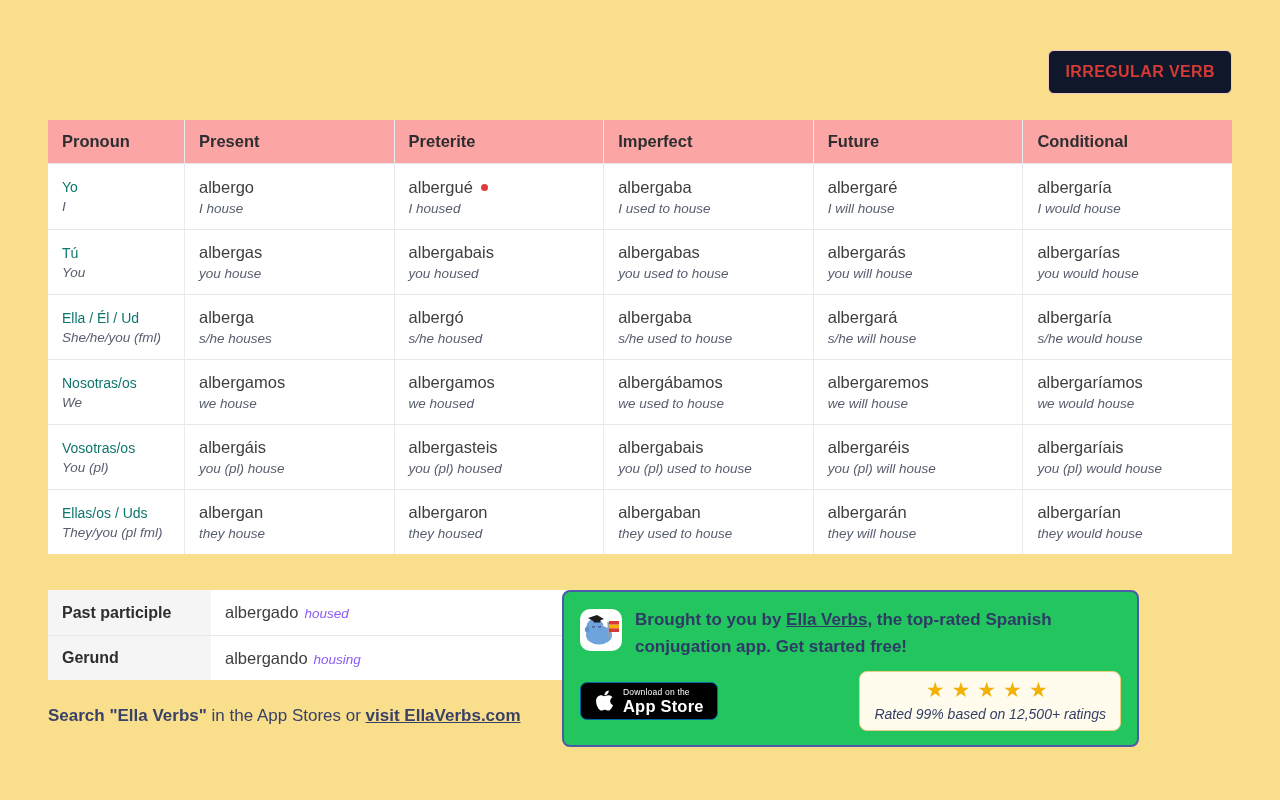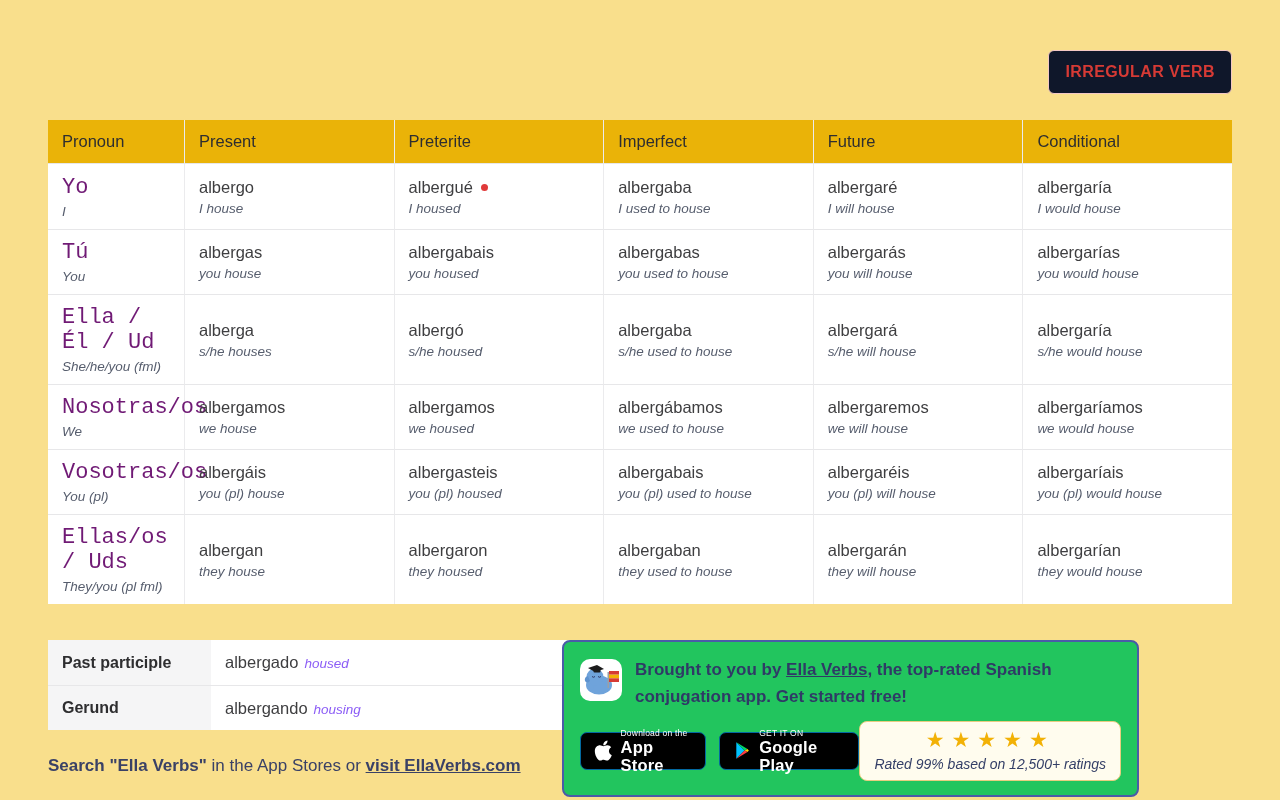--- a/index.html
+++ b/index.html
@@ -21,29 +21,29 @@
     color:#D63A35; font-weight:700; font-size:16px; letter-spacing:.4px;
     padding:12px 16px; margin-top:6px; white-space:nowrap;
   }
   
   table.conj {
     width:1184px; margin-top:26px; border-collapse:separate; border-spacing:0;
     background:#fff; border-radius:4px; table-layout:fixed;
   }
   table.conj col.c-pron { width:136px; }
   table.conj th {
-    background:#eab308; text-align:left; font-size:16.5px; font-weight:400;
+    background:#fca5a5; text-align:left; font-size:16.5px; font-weight:700;
     padding:12px 14px; height:44px; border-bottom:1px solid #E7E7E9;
   }
   table.conj th + th, table.conj td + td { border-left:1px solid #EBEBED; }
   table.conj tr + tr td { border-top:1px solid #E7E7E9; }
   table.conj td { padding:10px 14px; height:65px; vertical-align:middle; background:#fff; }
   .cell-main { font-size:16.5px; color:#3E3E40; }
   .cell-sub  { font-size:13.5px; font-style:italic; color:#565D6D; margin-top:4px; }
-  .pron-main { font-size:22px; color:#701a75;font-family:Liberation Mono, monospace; }
+  .pron-main { font-size:14px; color:#0f766e; }
   .red-dot {
     display:inline-block; width:7px; height:7px; border-radius:50%;
     background:#E03A3A; margin-left:8px; vertical-align:2px;
   }
   
   .bottom { display:flex; margin-top:36px; align-items:flex-start; }
   .bottom-left { width:474px; }
   table.extras { width:567px; border-collapse:separate; border-spacing:0; background:#fff; border-radius:3px; }
   table.extras td { height:45px; vertical-align:middle; }
   table.extras tr + tr td { border-top:1px solid #E7E7E9; }
@@ -312,31 +312,19 @@
     <div class="promo-row">
       <div class="store-badge">
         <svg class="badge-icon" viewBox="0 0 384 512">
             <path fill="#fff" d="M318.7 268.7c-.2-36.7 16.4-64.4 50-84.8-18.8-26.9-47.2-41.7-84.7-44.6-35.5-2.8-74.3 20.7-88.5 20.7-15 0-49.4-19.7-76.4-19.7C63.3 141.2 4 184.8 4 273.5q0 39.3 14.4 81.2c12.8 36.7 59 126.7 107.2 125.2 25.2-.6 43-17.9 75.8-17.9 31.8 0 48.3 17.9 76.4 17.9 48.6-.7 90.4-82.5 102.6-119.3-65.2-30.7-61.7-90-61.7-91.9zm-56.6-164.2c27.3-32.4 24.8-61.9 24-72.5-24.1 1.4-52 16.4-67.9 34.9-17.5 19.8-27.8 44.3-25.6 71.9 26.1 2 49.9-11.4 69.5-34.3z"></path>
           </svg>
         <div>
           <div class="badge-top">Download on the</div>
           <div class="badge-bottom">App Store</div>
         </div>
       </div>
-      <div class="store-badge">
-        <svg class="badge-icon" viewBox="0 0 28 28">
-          <polygon points="5,1.5 17.5,14 5,26.5" fill="#00C3FF"></polygon>
-          <polygon points="5,1.5 21.8,11.7 17.5,14" fill="#00D864"></polygon>
-          <polygon points="21.8,11.7 24,14 21.8,16.3 17.5,14" fill="#FFD500"></polygon>
-          <polygon points="17.5,14 21.8,16.3 5,26.5" fill="#FF3A44"></polygon>
-        </svg>
-        <div>
-          <div class="badge-top">GET IT ON</div>
-          <div class="badge-bottom">Google Play</div>
-        </div>
-      </div>
       <div class="rating-box">
         <div class="stars">★★★★★</div>
         <div class="rating-text">Rated 99% based on 12,500+ ratings</div>
       </div>
     </div>
   </div>
 </div>
 
 </body></html>

